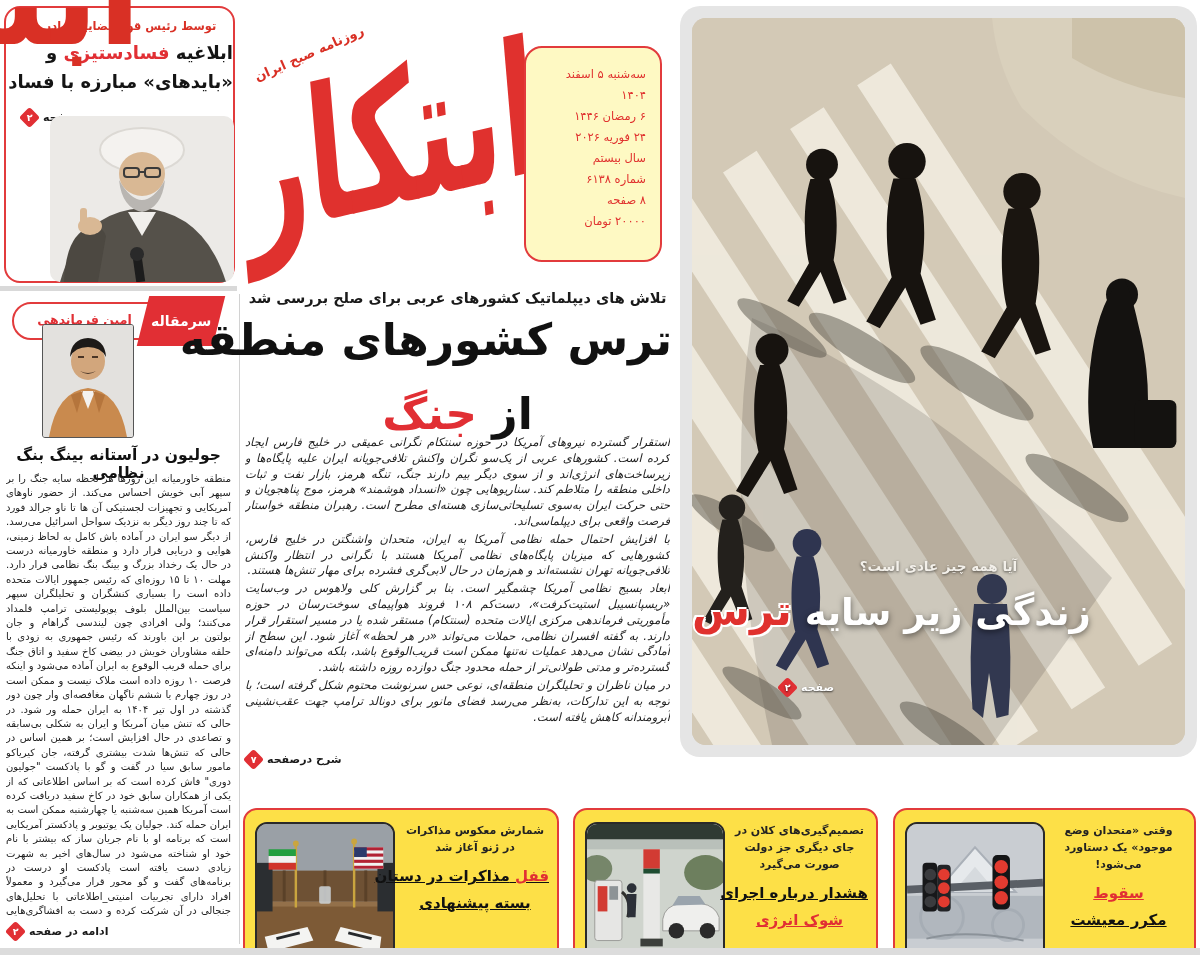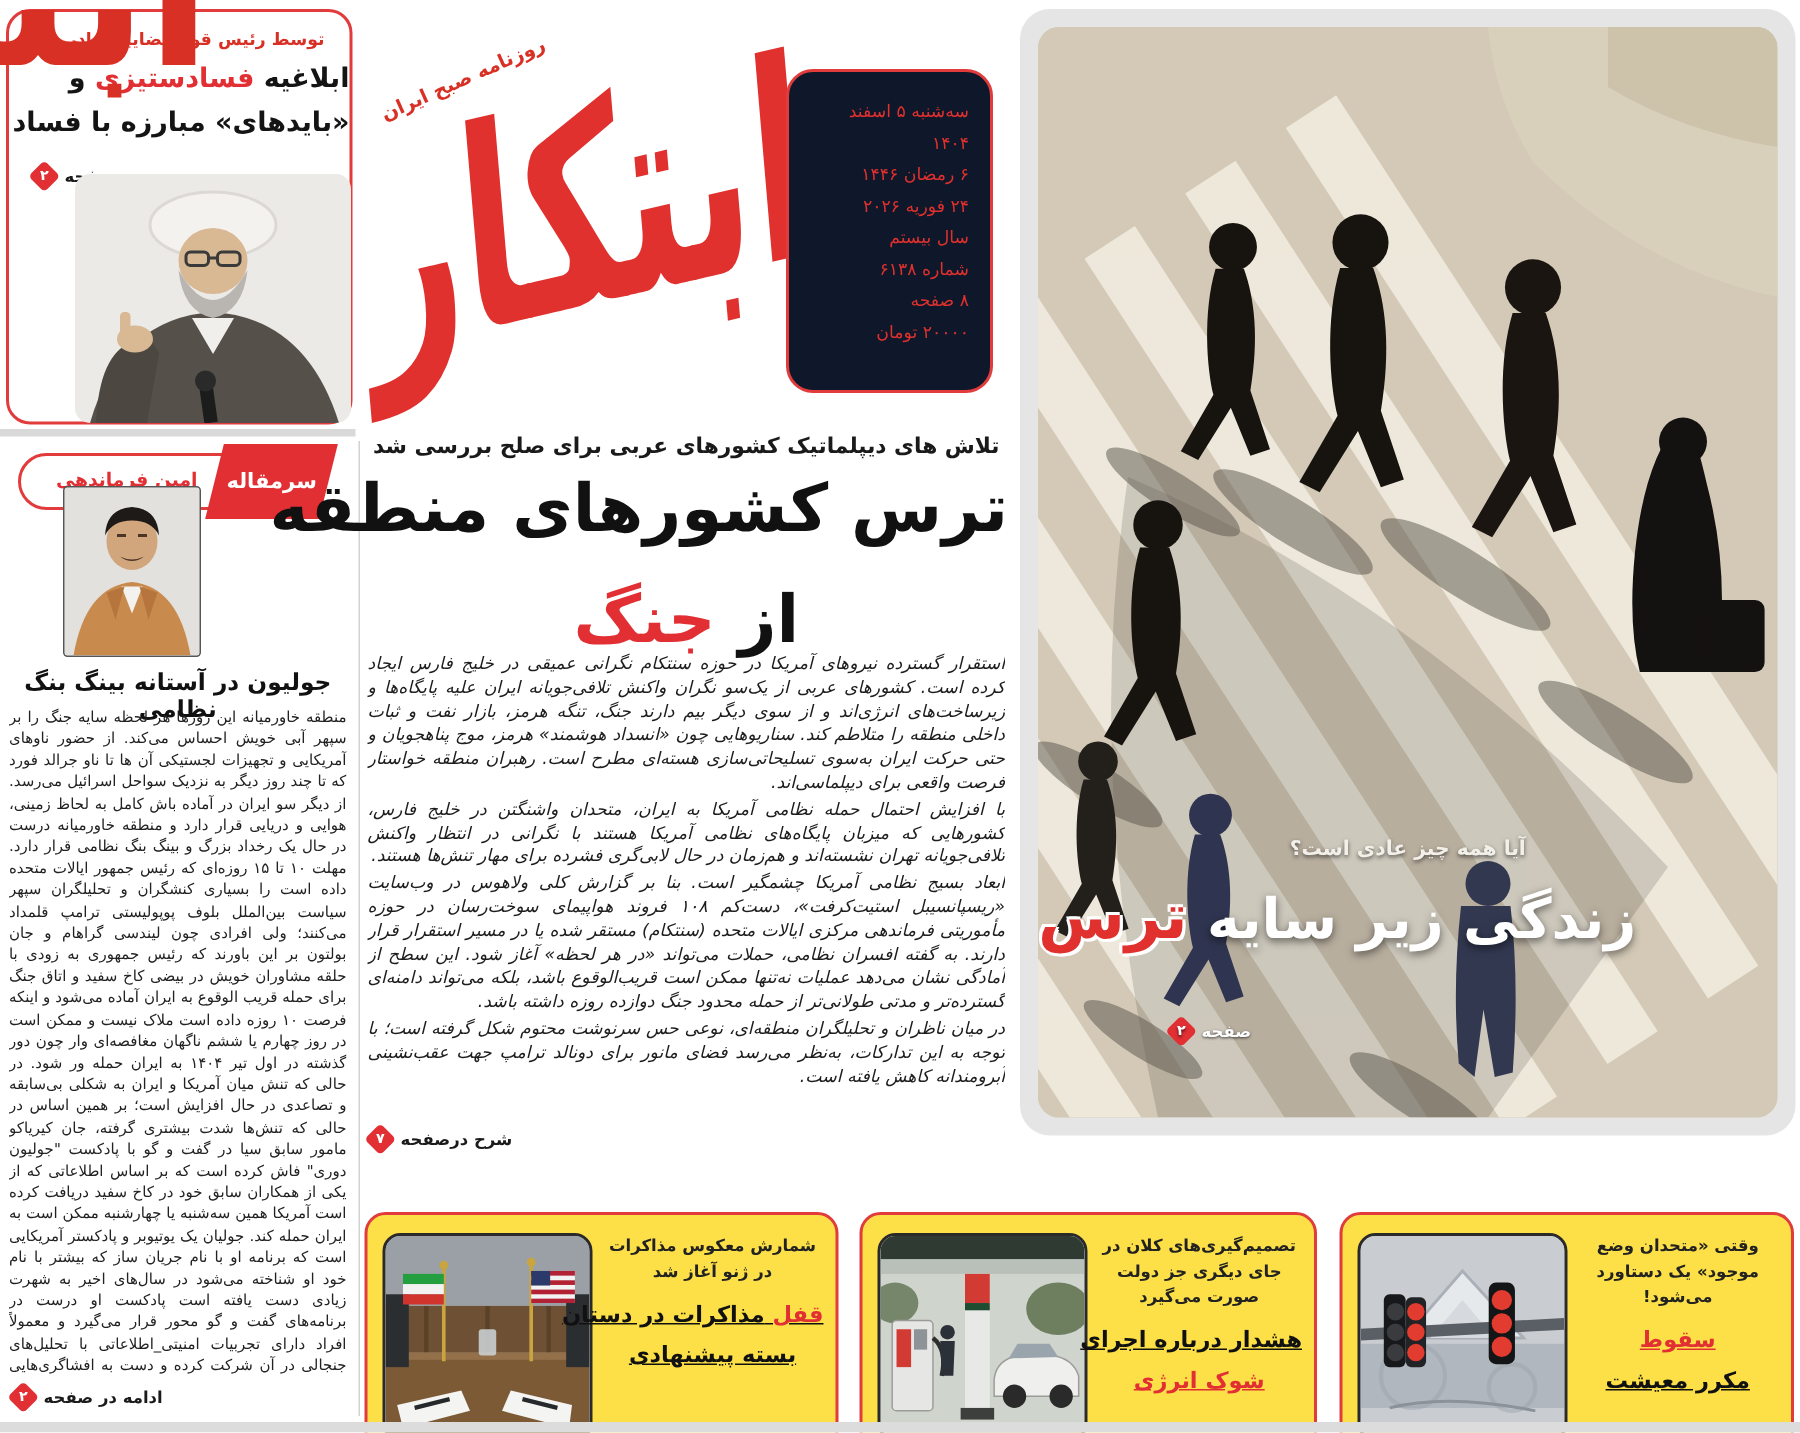--- a/index.html
+++ b/index.html
@@ -45,21 +45,21 @@
              font-size:10px; line-height:14.4px; color:#222; text-align:justify; }
   .ed-more { left:8px; top:924px; }
 
   
   .tagline { position:absolute; left:250px; top:46px; transform:rotate(-24deg); color:#d93025;
              font-size:13px; font-weight:bold; z-index:2; }
   .logo { position:absolute; left:262px; top:4px; width:258px; height:272px; display:flex;
           align-items:center; justify-content:center; }
   .logo span { font-size:112px; font-weight:bold; color:#e0312e; transform:scaleY(1.65) rotate(-8deg);
                line-height:1; }
-  .datebox { position:absolute; left:524px; top:46px; width:138px; height:216px; background:#0f172a;
+  .datebox { position:absolute; left:524px; top:46px; width:138px; height:216px; background:#fef9c3;
              border:2px solid #e23b3c; border-radius:18px; padding:16px 14px; }
   .datebox div { color:#e0312e; font-size:11.5px; font-weight:500; line-height:21px; text-align:right; }
   .lead-kicker { position:absolute; left:243px; top:290px; width:429px; text-align:center;
                  font-size:14.5px; font-weight:bold; color:#1a1a1a; }
   .lead-h1 { position:absolute; left:243px; top:314px; width:429px; text-align:center; white-space:nowrap;
              font-size:44px; font-weight:bold; color:#111; }
   .lead-h2 { position:absolute; left:243px; top:388px; width:429px; text-align:center; white-space:nowrap;
              font-size:44px; font-weight:bold; color:#111; }
   .lead-h2 .red { color:#e12f34; }
   .lead-body { position:absolute; left:245px; top:435px; width:425px; height:292px; overflow:hidden;

